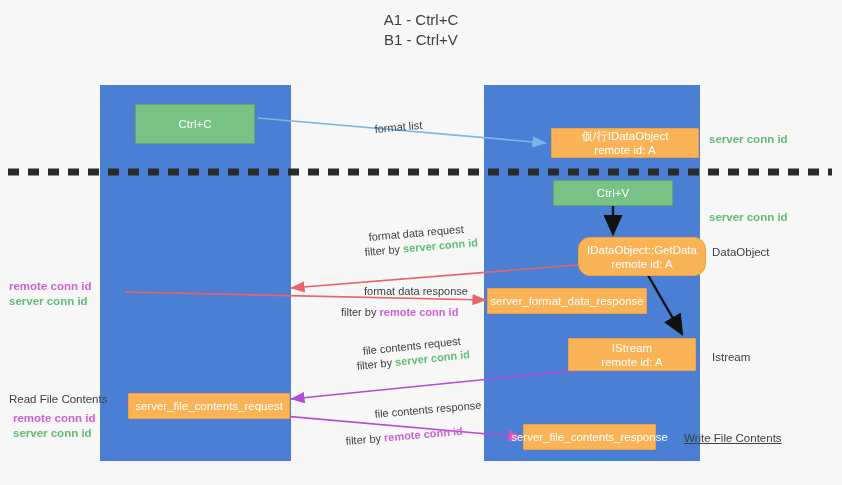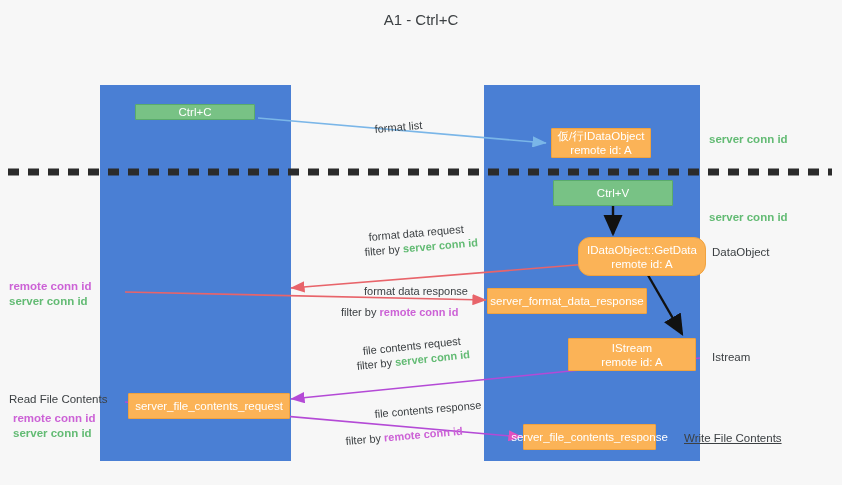--- a/index.html
+++ b/index.html
@@ -47,20 +47,21 @@
   .side-label.green{color:#63bb74;font-weight:bold;}
   .side-label.purple{color:#cc62d6;font-weight:bold;}
 </style>
 </head>
 <body>
 
 <div id="stage">
 
   <div class="title">
     <div>A1 - Ctrl+C</div>
+    <div>B1 - Ctrl+V</div>
   </div>
 
 
   <div class="lane" style="left:100px;top:85px;width:191px;height:376px;"></div>
   <div class="lane" style="left:484px;top:85px;width:216px;height:376px;"></div>
 
   <svg id="wires" viewBox="0 0 842 485">
     <defs>
       <marker id="ah-blue" markerWidth="9" markerHeight="7" refX="8.5" refY="3.5" orient="auto">
         <polygon points="0,0 9,3.5 0,7" fill="#7ab6e8"></polygon>
@@ -89,25 +90,25 @@
 
     <line x1="700" y1="255" x2="291" y2="288" stroke="#e8646a" stroke-width="1.6" marker-end="url(#ah-red)"></line>
 
     <line x1="125" y1="292" x2="486" y2="300" stroke="#e8646a" stroke-width="1.6" marker-end="url(#ah-red)"></line>
 
     <line x1="700" y1="358" x2="291" y2="399" stroke="#b44ad6" stroke-width="1.6" marker-end="url(#ah-purple)"></line>
 
     <line x1="125" y1="402" x2="522" y2="437" stroke="#b44ad6" stroke-width="1.6" marker-end="url(#ah-magenta)"></line>
   </svg>
 
-  <div class="node green" style="left:135px;top:104px;width:120px;height:16px;">
+  <div class="node green" style="left:135px;top:104px;width:120px;height:40px;">
     <div>Ctrl+C</div>
   </div>
 
-  <div class="node orange" style="left:551px;top:128px;width:100px;height:30px;">
+  <div class="node orange" style="left:551px;top:128px;width:148px;height:30px;">
     <div>仮/行IDataObject</div>
     <div>remote id: A</div>
   </div>
 
   <div class="node green" style="left:553px;top:180px;width:120px;height:26px;">
     <div>Ctrl+V</div>
   </div>
 
   <div class="node orange" style="left:578px;top:237px;width:128px;height:39px;border-radius:12px;">
     <div>IDataObject::GetData</div>

